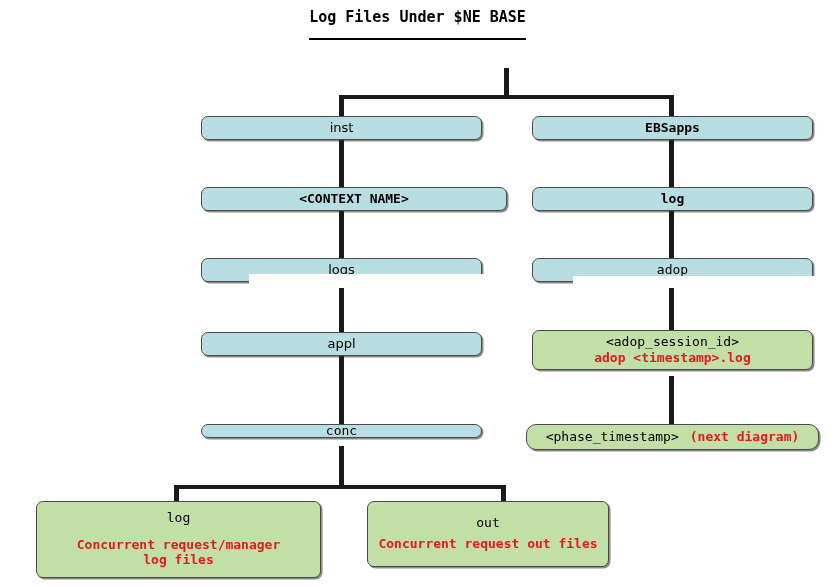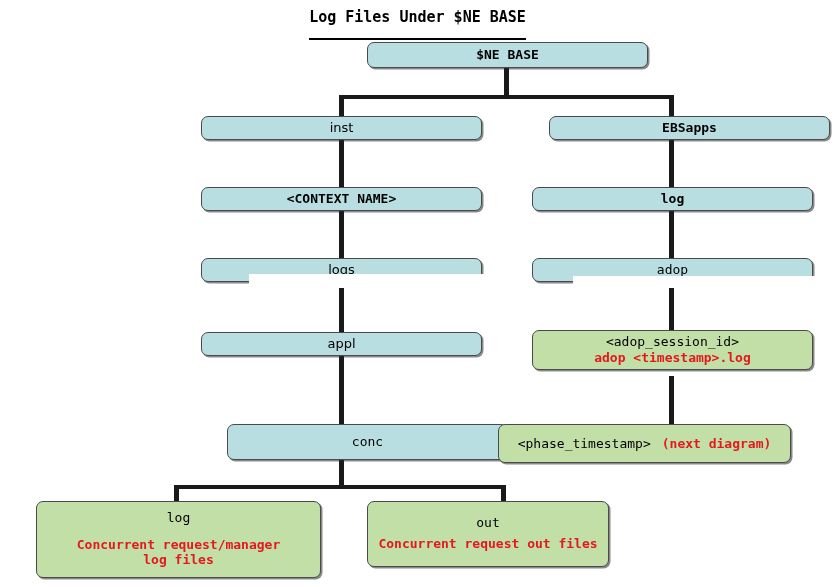--- a/index.html
+++ b/index.html
@@ -106,33 +106,30 @@
   <div class="line" style="left:339px;top:446px;width:5px;height:42px;"></div>
   <div class="line" style="left:174px;top:485px;width:332px;height:4px;"></div>
   <div class="line" style="left:174px;top:485px;width:5px;height:17px;"></div>
   <div class="line" style="left:501px;top:485px;width:5px;height:17px;"></div>
 
   <div class="line" style="left:669px;top:139px;width:5px;height:48px;"></div>
   <div class="line" style="left:669px;top:210px;width:5px;height:50px;"></div>
   <div class="line" style="left:669px;top:281px;width:5px;height:50px;"></div>
   <div class="line" style="left:669px;top:376px;width:5px;height:48px;"></div>
 
-  <div class="node blue" style="left:367px;top:42px;width:281px;height:26px;">
-    <div class="lbl-mono">$NE BASE</div>
-  </div>
 
   <div class="node blue" style="left:201px;top:116px;width:281px;height:24px;">
     <div class="lbl-sans">inst</div>
   </div>
 
-  <div class="node blue" style="left:532px;top:116px;width:281px;height:24px;margin-left:17px;">
+  <div class="node blue" style="left:532px;top:116px;width:281px;height:24px;">
     <div class="lbl-mono">EBSapps</div>
   </div>
 
-  <div class="node blue" style="left:201px;top:187px;width:281px;height:24px;">
+  <div class="node blue" style="left:201px;top:187px;width:306px;height:24px;">
     <div class="lbl-mono">&lt;CONTEXT NAME&gt;</div>
   </div>
 
   <div class="node blue" style="left:532px;top:187px;width:281px;height:24px;">
     <div class="lbl-mono">log</div>
   </div>
 
   <div class="node blue" style="left:201px;top:258px;width:281px;height:24px;">
     <div class="lbl-sans">logs</div>
   </div>
@@ -146,25 +143,25 @@
 
   <div class="node blue" style="left:201px;top:332px;width:281px;height:24px;">
     <div class="lbl-sans">appl</div>
   </div>
 
   <div class="node green" style="left:532px;top:330px;width:281px;height:40px;">
     <div class="lbl-mono-reg stack-row">&lt;adop_session_id&gt;</div>
     <div class="red stack-row">adop &lt;timestamp&gt;.log</div>
   </div>
 
-  <div class="node blue" style="left:201px;top:424px;width:281px;height:36px;margin-left:26px;">
+  <div class="node blue" style="left:201px;top:424px;width:281px;height:14px;">
     <div class="lbl-mono-reg">conc</div>
   </div>
 
-  <div class="node green" style="left:498px;top:424px;width:293px;height:39px;">
+  <div class="node green" style="left:526px;top:424px;width:293px;height:26px;border-radius:10px;">
     <div class="inline-row">
       <span class="lbl-mono-reg">&lt;phase_timestamp&gt;</span>
       <span class="red">(next diagram)</span>
     </div>
   </div>
 
   <div class="node green" style="left:36px;top:501px;width:285px;height:77px;">
     <div class="lbl-mono-reg stack-row" style="margin-bottom:11px;">log</div>
     <div class="red stack-row">Concurrent request/manager</div>
     <div class="red stack-row">log files</div>

